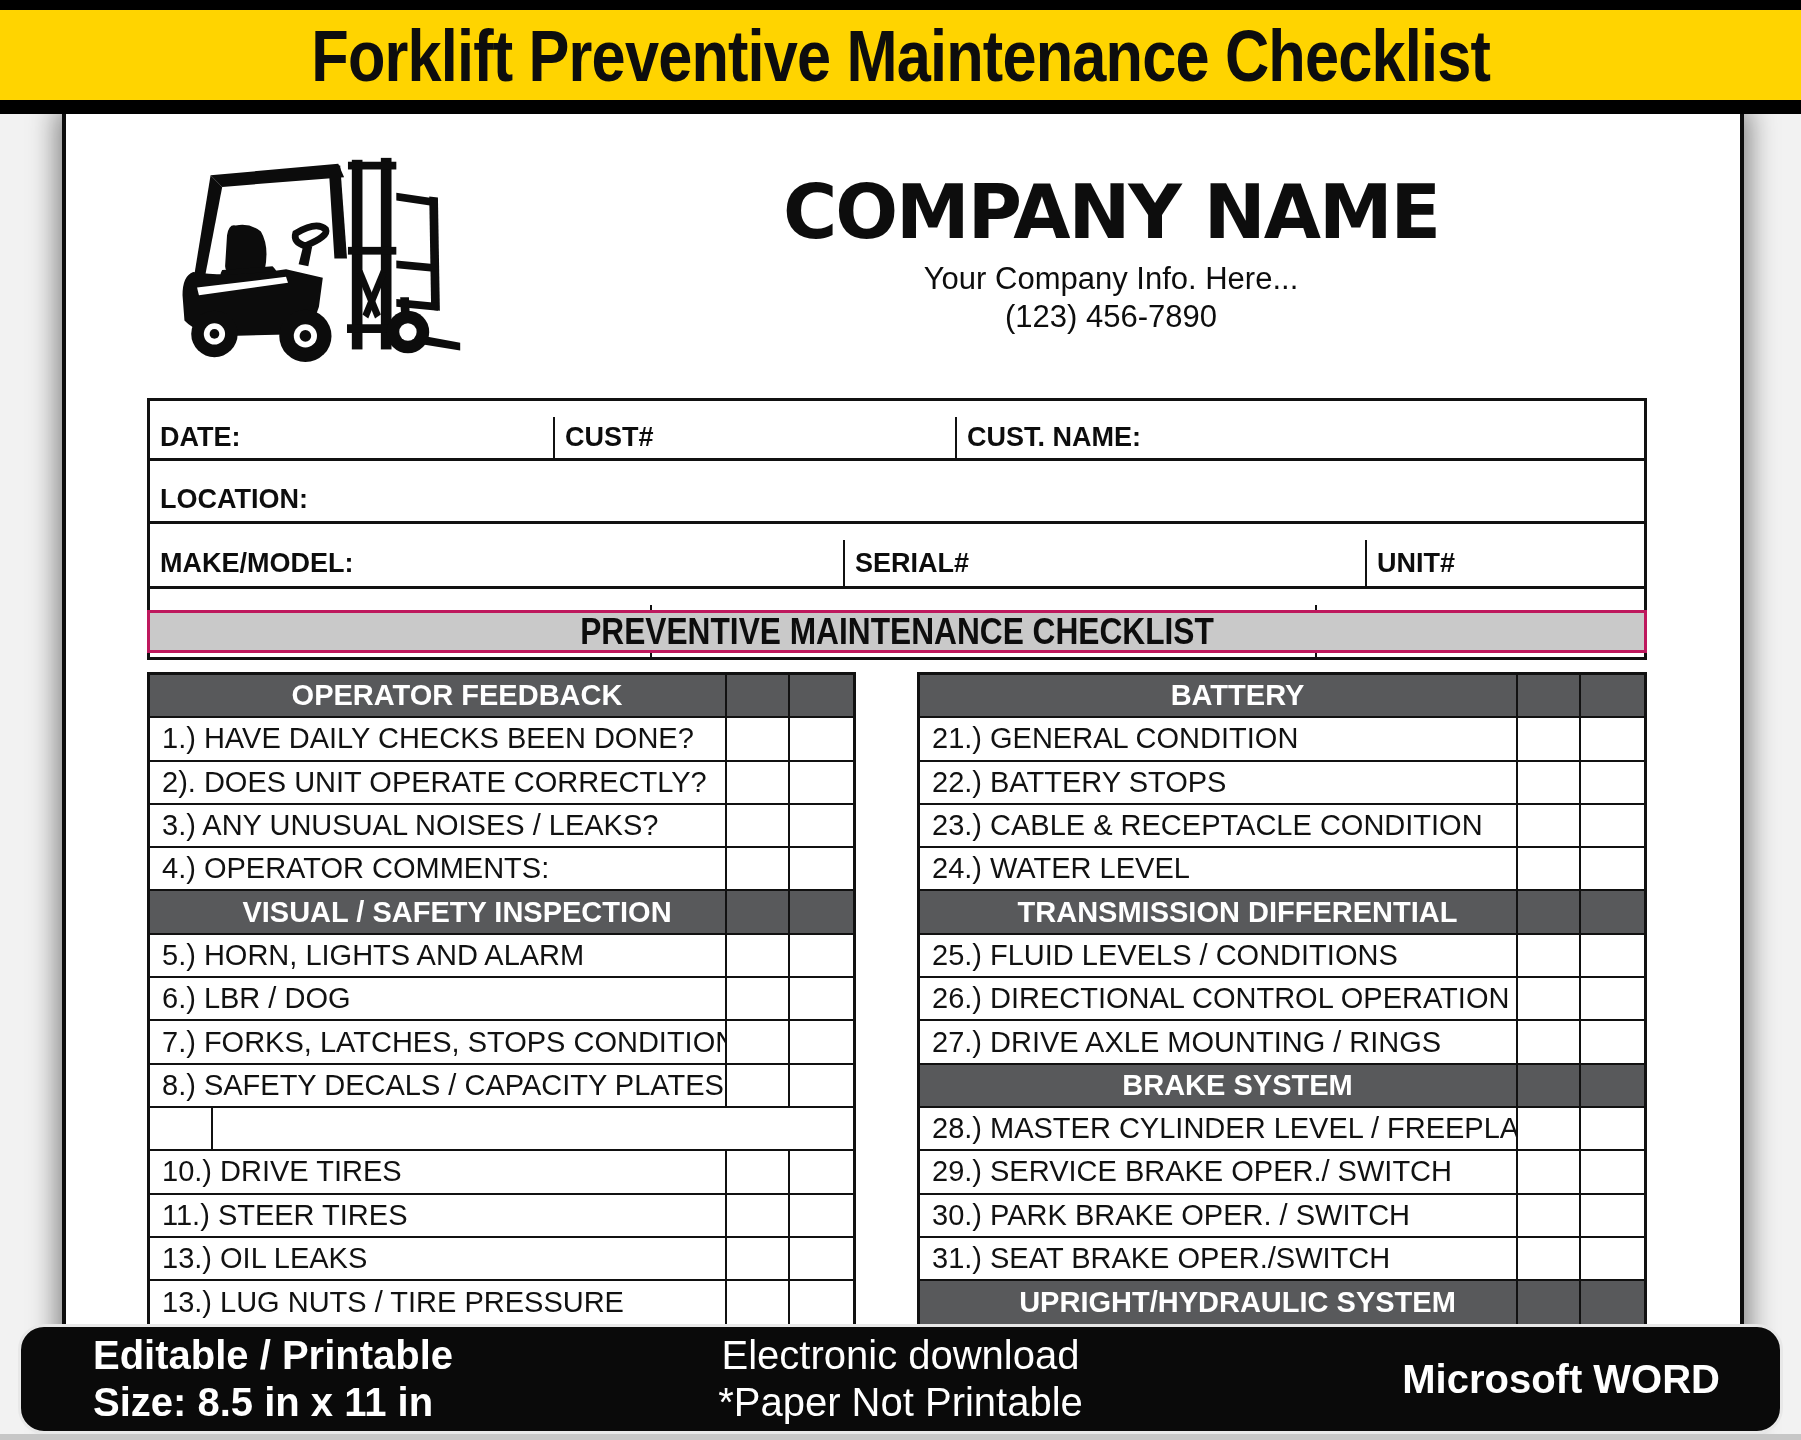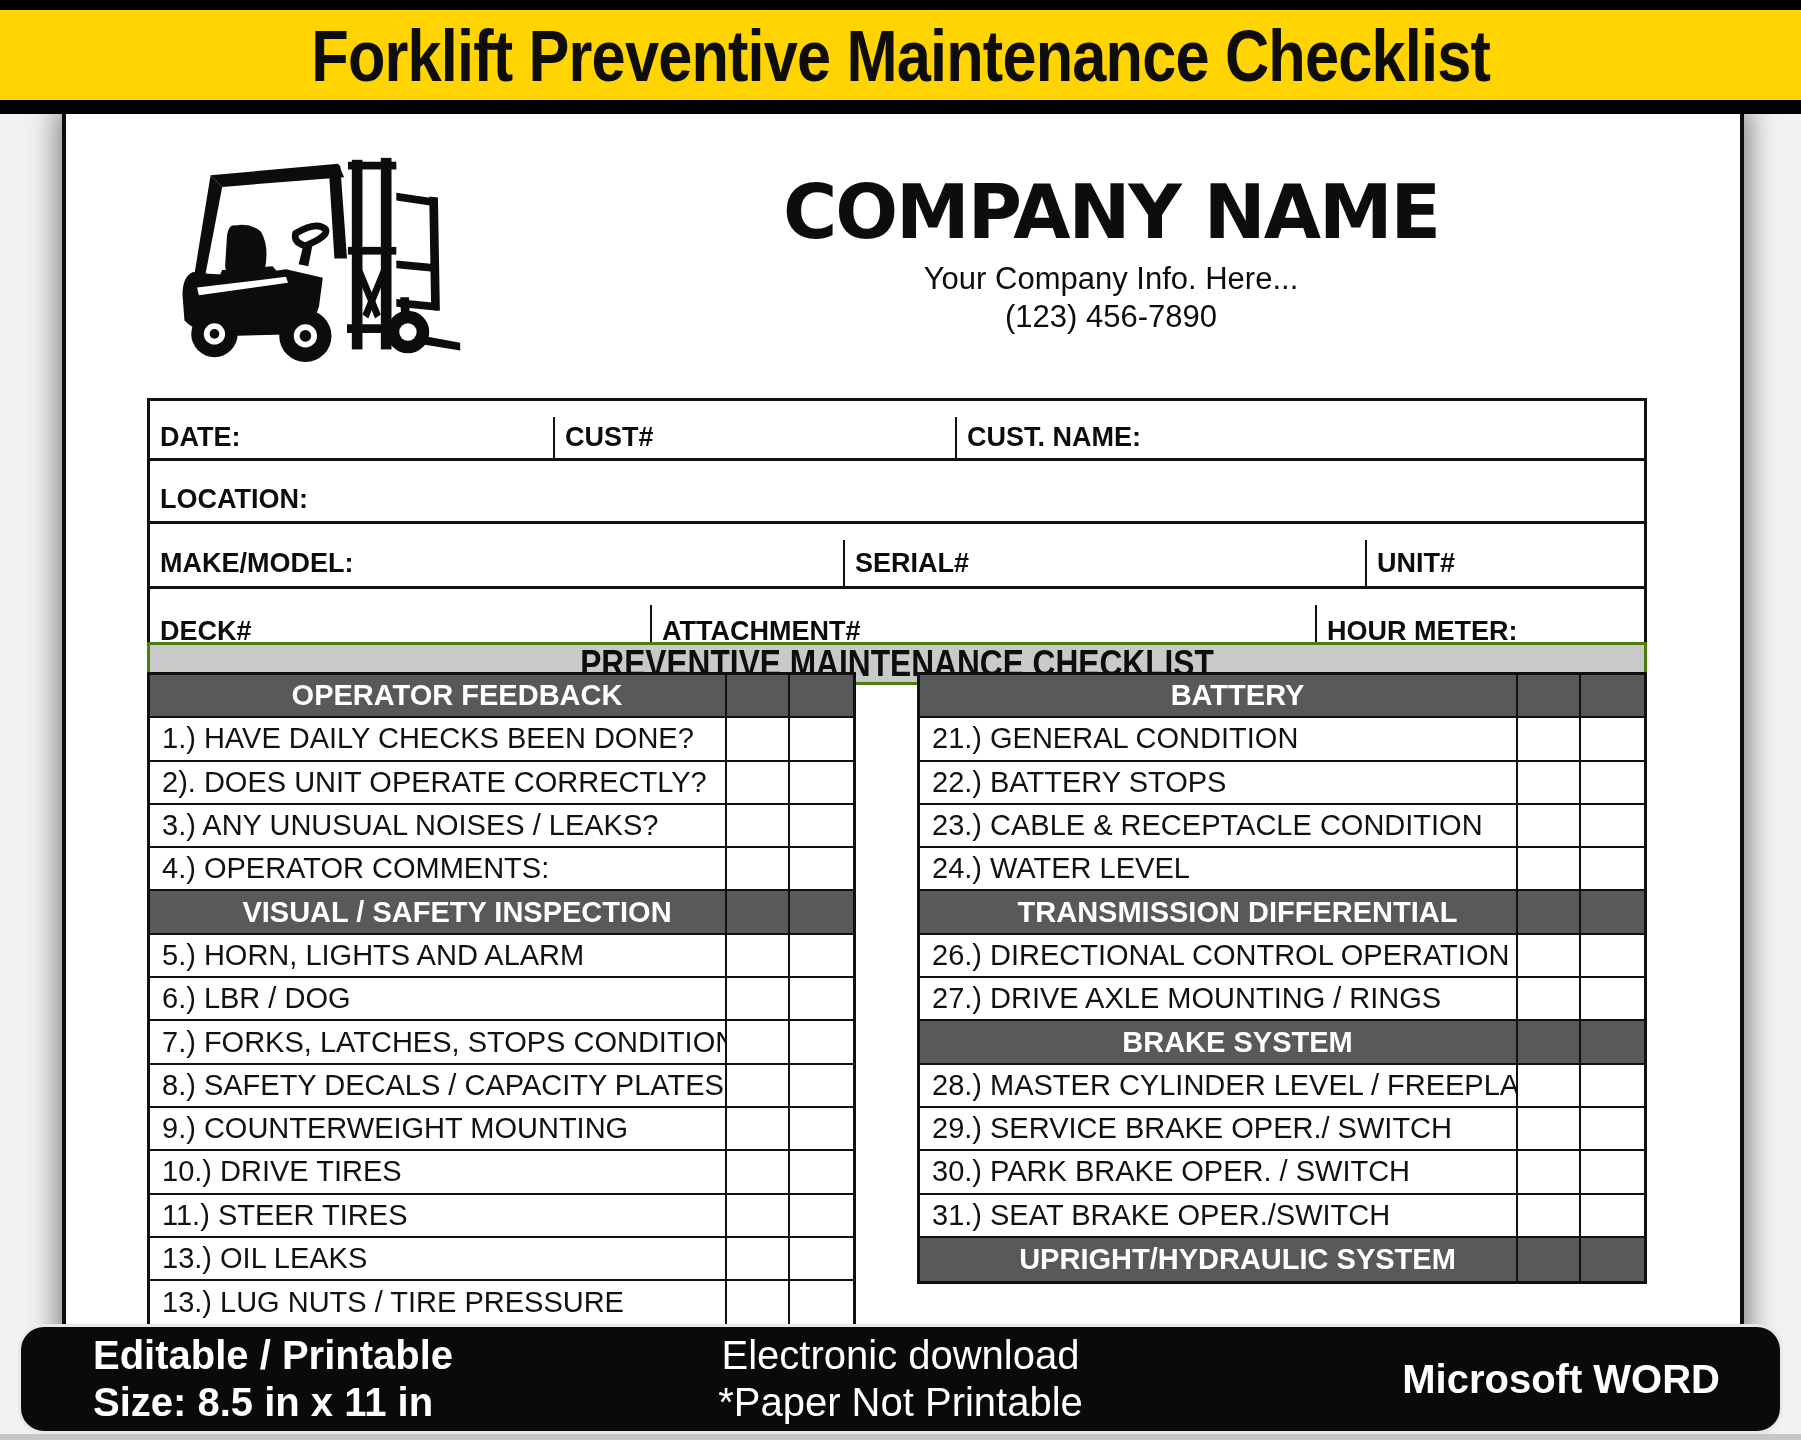--- a/index.html
+++ b/index.html
@@ -32,22 +32,22 @@
   .info-table{position:absolute;left:81px;top:284px;width:1500px;border:3px solid #111;
               box-sizing:border-box;background:#fff;}
   .i-row{display:flex;border-bottom:3px solid #111;box-sizing:border-box;margin-top:16px;}
   .i-row:last-child{border-bottom:none;}
   .i-cell{border-right:2px solid #111;box-sizing:border-box;display:flex;align-items:center;
           padding-left:10px;font-weight:bold;font-size:27px;color:#0d0d0d;overflow:hidden;}
   .i-cell.grow{flex:1;border-right:none;}
 
   
   .pm-bar{position:absolute;left:81px;top:496px;width:1500px;height:43px;
-          background:var(--checklist-bar-gray,#C9C9C9);border:3px solid #4d7c0f;box-sizing:border-box;
-          display:flex;align-items:center;justify-content:center;margin-top:32px;}
+          background:var(--checklist-bar-gray,#C9C9C9);border:3px solid #be185d;box-sizing:border-box;
+          display:flex;align-items:center;justify-content:center;}
   .pm-bar span{font-weight:bold;font-size:36px;color:#0d0d0d;transform:scaleX(.88);white-space:nowrap;}
 
   
   .cl-table{position:absolute;top:558px;border:3px solid #111;box-sizing:border-box;background:#fff;}
   .cl-table.left{left:81px;width:709px;}
   .cl-table.right{left:851px;width:730px;}
   .cl-row{display:flex;height:43.3px;border-bottom:2px solid #111;box-sizing:border-box;}
   .cl-row:last-child{border-bottom:none;}
   .cl-label{flex:1;display:flex;align-items:center;padding-left:12px;font-size:29px;color:#111;
             border-right:2px solid #111;box-sizing:border-box;white-space:nowrap;overflow:hidden;}
@@ -211,21 +211,20 @@
         <div class="cl-label">7.) FORKS, LATCHES, STOPS CONDITION</div>
         <div class="cl-chk"></div>
           <div class="cl-chk last"></div>
       </div>
       <div class="cl-row">
         <div class="cl-label">8.) SAFETY DECALS / CAPACITY PLATES</div>
         <div class="cl-chk"></div>
           <div class="cl-chk last"></div>
       </div>
       <div class="cl-row">
-        <div class="cl-label">9.) COUNTERWEIGHT MOUNTING</div>
         <div class="cl-chk"></div>
           <div class="cl-chk last"></div>
       </div>
       <div class="cl-row">
         <div class="cl-label">10.) DRIVE TIRES</div>
         <div class="cl-chk"></div>
           <div class="cl-chk last"></div>
       </div>
       <div class="cl-row">
         <div class="cl-label">11.) STEER TIRES</div>
@@ -265,20 +264,25 @@
         <div class="cl-chk"></div>
           <div class="cl-chk last"></div>
       </div>
       <div class="cl-row">
         <div class="cl-label">24.) WATER LEVEL</div>
         <div class="cl-chk"></div>
           <div class="cl-chk last"></div>
       </div>
       <div class="cl-row sec">
         <div class="cl-label">TRANSMISSION DIFFERENTIAL</div>
+        <div class="cl-chk"></div>
+          <div class="cl-chk last"></div>
+      </div>
+      <div class="cl-row">
+        <div class="cl-label">25.) FLUID LEVELS / CONDITIONS</div>
         <div class="cl-chk"></div>
           <div class="cl-chk last"></div>
       </div>
       <div class="cl-row">
         <div class="cl-label">26.) DIRECTIONAL CONTROL OPERATION</div>
         <div class="cl-chk"></div>
           <div class="cl-chk last"></div>
       </div>
       <div class="cl-row">
         <div class="cl-label">27.) DRIVE AXLE MOUNTING / RINGS</div>

